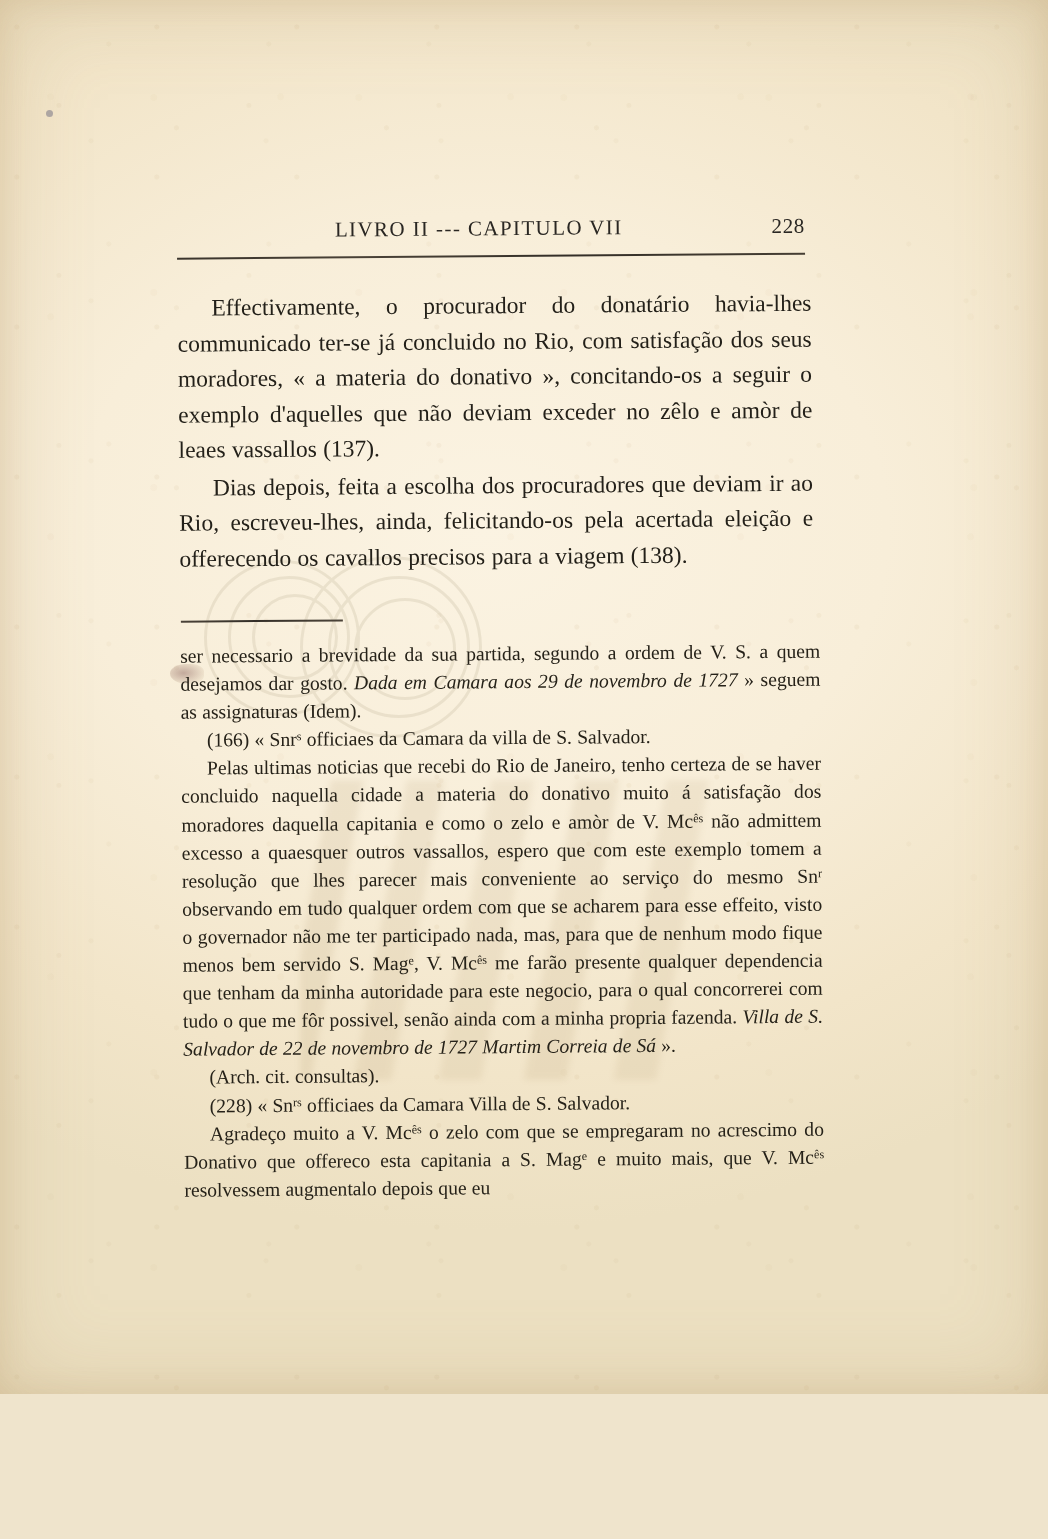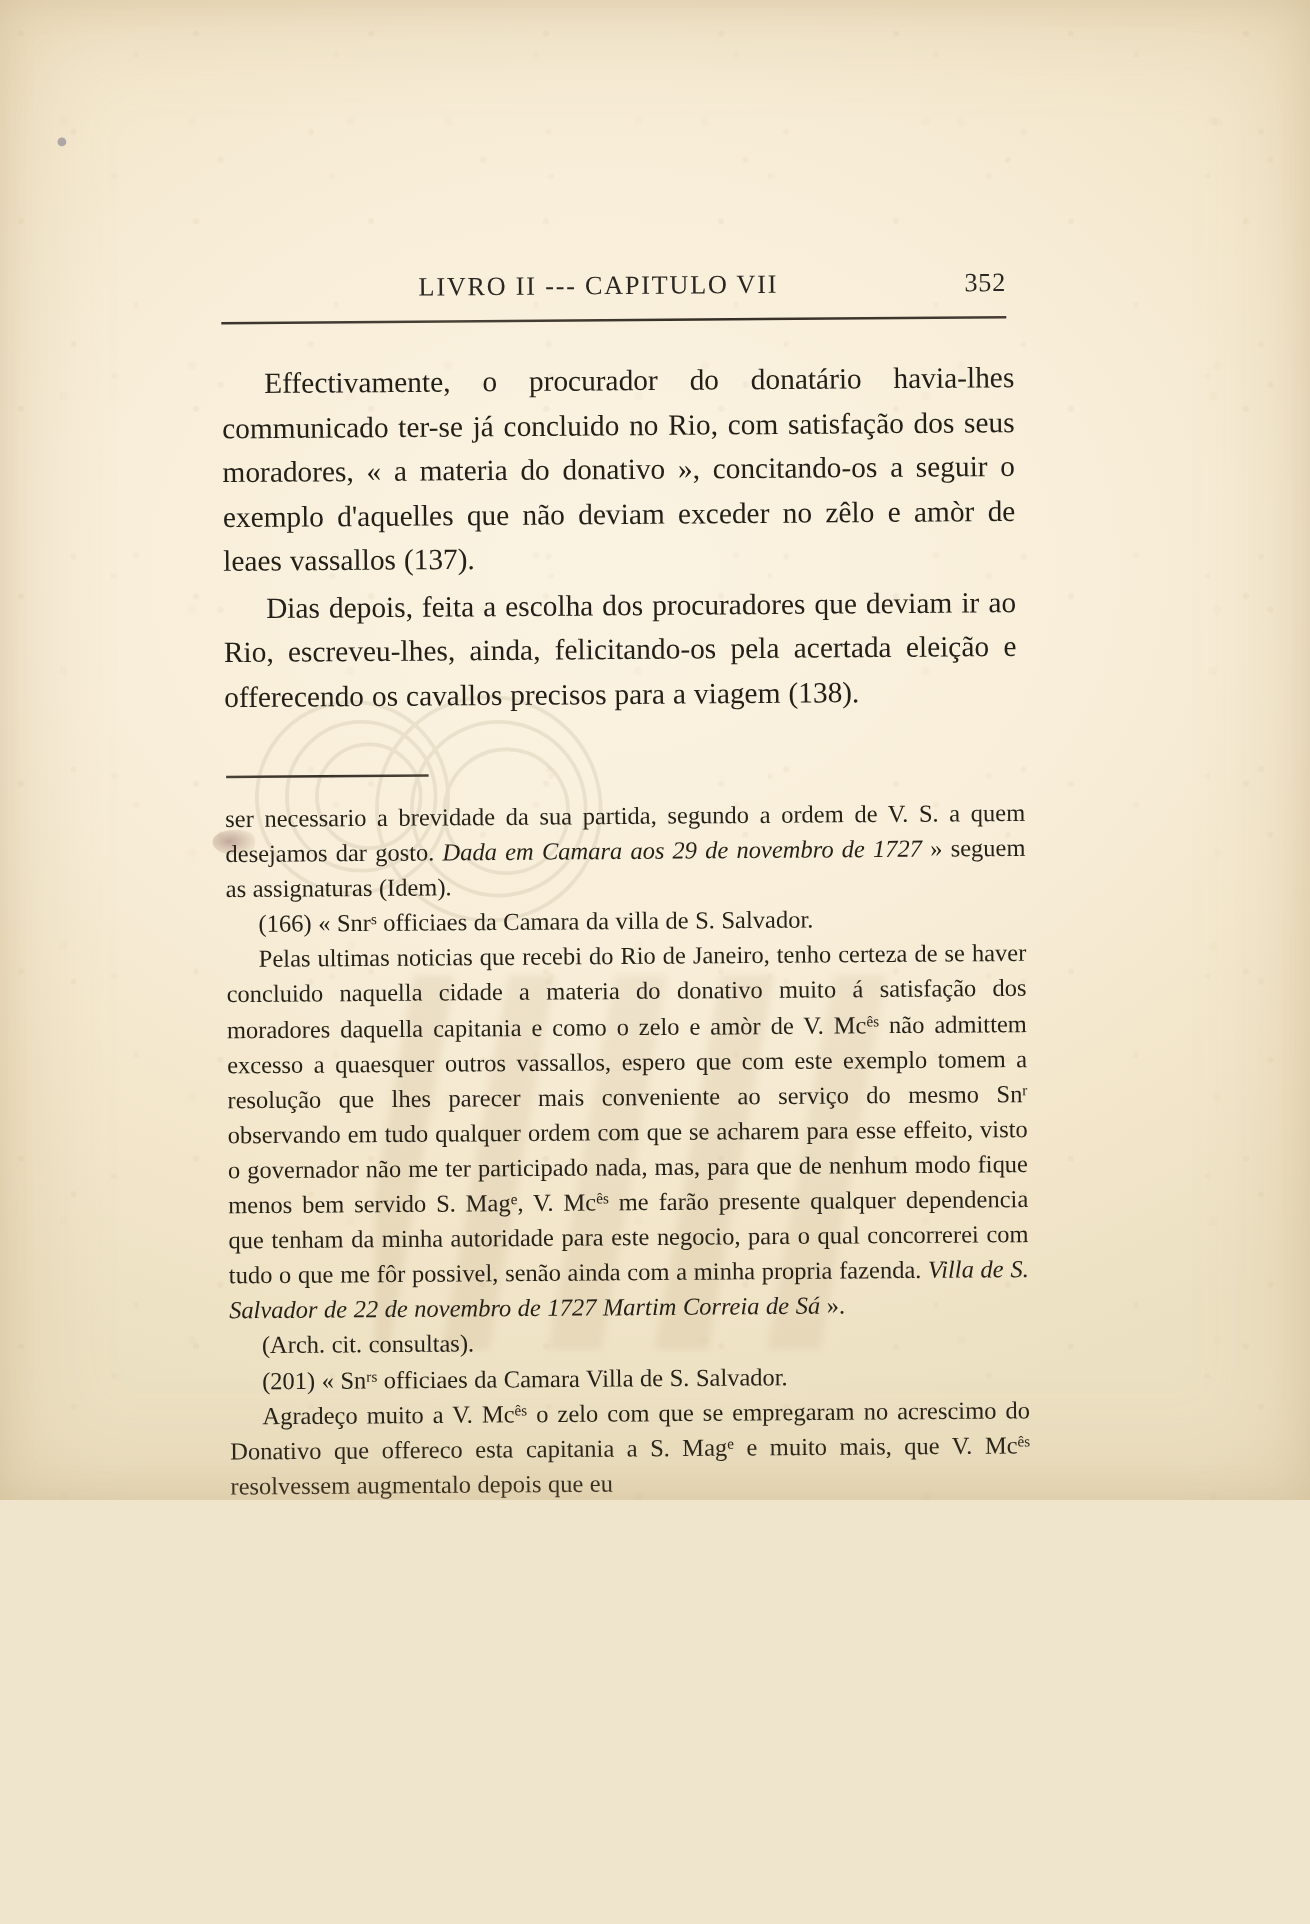--- a/index.html
+++ b/index.html
@@ -11,21 +11,21 @@
     width: 1048px;
     height: 1539px;
     overflow: hidden;
     font-family: "Liberation Serif", serif;
   }
 
   
   #page {
     position: relative;
     width: 1048px;
-    height: 1200px;
+    height: 1394px;
     background:
       radial-gradient(ellipse 900px 700px at 46% 38%, #fbf3e2 0%, #f8eed9 45%, #f2e5c9 78%, #ece0c2 100%);
     overflow: hidden;
   }
 
   
   #grain {
     position: absolute;
     inset: 0;
     pointer-events: none;
@@ -219,21 +219,21 @@
   </div>
 
   <div id="bleed-through"></div>
   <div id="margin-smudge"></div>
   <div id="corner-mark"></div>
 
   <div id="content">
 
     <div class="running-head">
       <span class="title">LIVRO II --- CAPITULO VII</span>
-      <span class="folio">352</span>
+      <span class="folio">228</span>
     </div>
 
     <div class="head-rule"></div>
 
     <div class="body-block">
       <p>Effectivamente, o procurador do donatário havia-lhes communicado ter-se já concluido no Rio, com satisfação dos seus moradores, « a materia do donativo », concitando-os a seguir o exemplo d'aquelles que não deviam exceder no zêlo e amòr de leaes vassallos (137).</p>
       <p>Dias depois, feita a escolha dos procuradores que deviam ir ao Rio, escreveu-lhes, ainda, felicitando-os pela acertada eleição e offerecendo os cavallos precisos para a viagem (138).</p>
     </div>
 
     <div class="fn-rule"></div>
@@ -241,21 +241,21 @@
     <div class="notes-block">
 
       <p><span>ser necessario a brevidade da sua partida, segundo a ordem de V. S. a quem desejamos dar gosto. </span><i>Dada em Camara aos 29 de novembro de 1727</i><span> » seguem as assignaturas (Idem).</span></p>
 
       <p class="indent"><span>(166)</span> <span>« Snr</span><sup>s</sup><span> officiaes da Camara da villa de S. Salvador.</span></p>
 
       <p class="indent"><span>Pelas ultimas noticias que recebi do Rio de Janeiro, tenho certeza de se haver concluido naquella cidade a materia do donativo muito á satisfação dos moradores daquella capitania e como o zelo e amòr de V. Mc</span><sup>ês</sup><span> não admittem excesso a quaesquer outros vassallos, espero que com este exemplo tomem a resolução que lhes parecer mais conveniente ao serviço do mesmo Sn</span><sup>r</sup><span> observando em tudo qualquer ordem com que se acharem para esse effeito, visto o governador não me ter participado nada, mas, para que de nenhum modo fique menos bem servido S. Mag</span><sup>e</sup><span>, V. Mc</span><sup>ês</sup><span> me farão presente qualquer dependencia que tenham da minha autoridade para este negocio, para o qual concorrerei com tudo o que me fôr possivel, senão ainda com a minha propria fazenda. </span><i>Villa de S. Salvador de 22 de novembro de 1727 Martim Correia de Sá</i><span> ».</span></p>
 
       <p class="indent">(Arch. cit. consultas).</p>
 
-      <p class="indent"><span>(201)</span> <span>« Sn</span><sup>rs</sup><span> officiaes da Camara Villa de S. Salvador.</span></p>
+      <p class="indent"><span>(228)</span> <span>« Sn</span><sup>rs</sup><span> officiaes da Camara Villa de S. Salvador.</span></p>
 
       <p class="indent"><span>Agradeço muito a V. Mc</span><sup>ês</sup><span> o zelo com que se empregaram no acrescimo do Donativo que offereco esta capitania a S. Mag</span><sup>e</sup><span> e muito mais, que V. Mc</span><sup>ês</sup><span> resolvessem augmentalo depois que eu</span></p>
 
     </div>
 
   </div>
 
   <div id="vignette"></div>
 </div>
 

